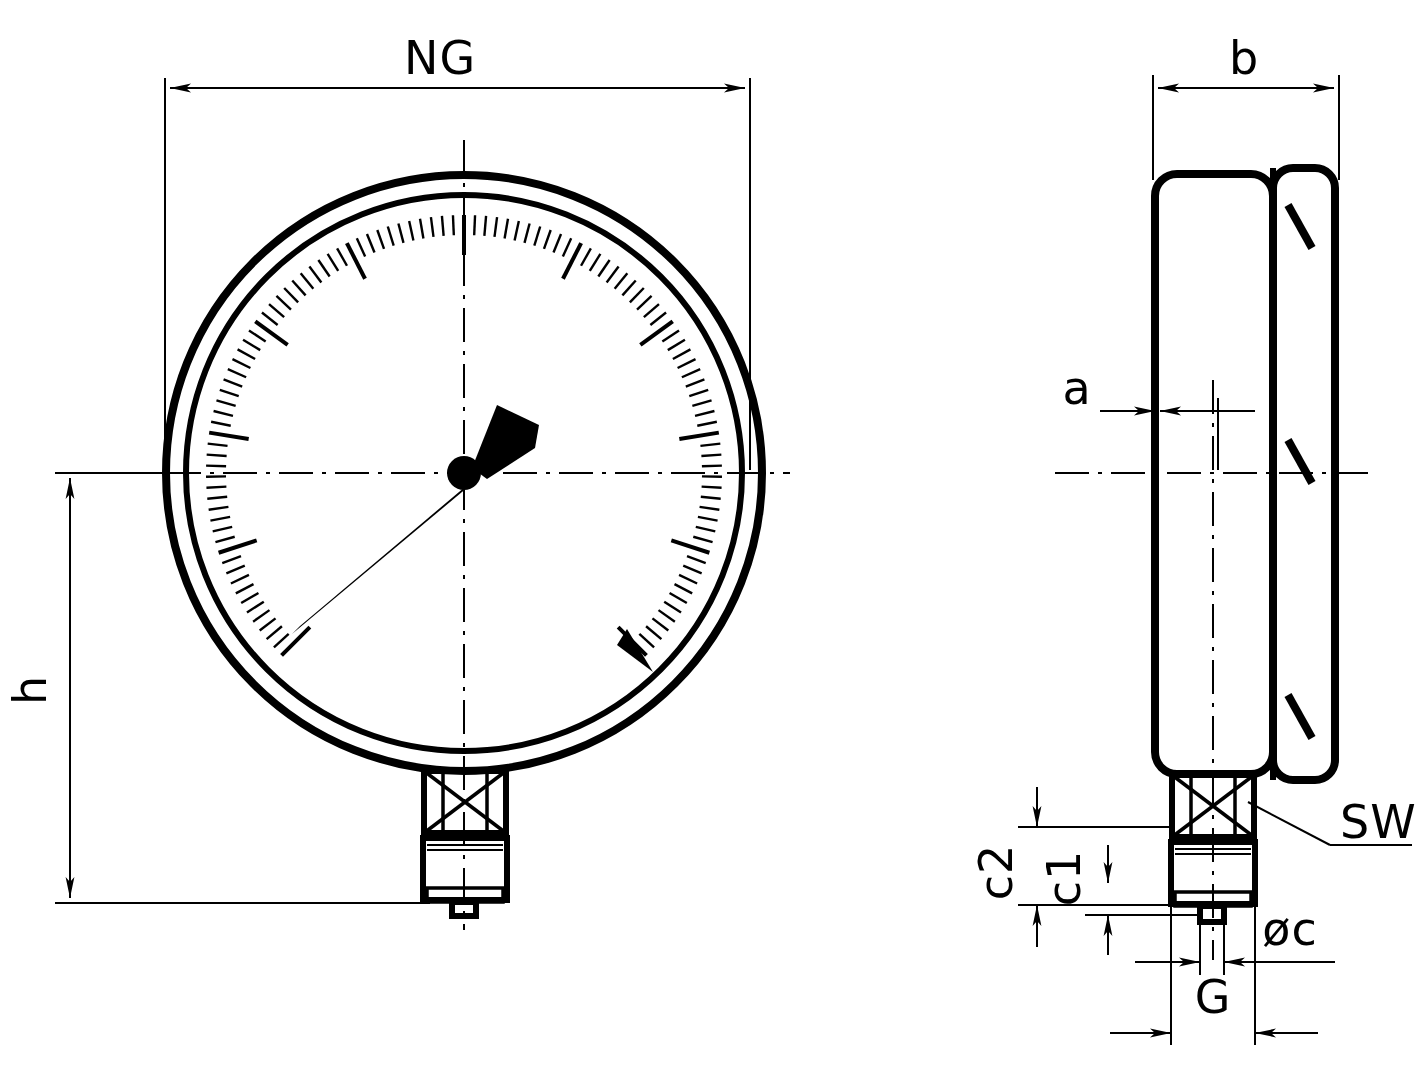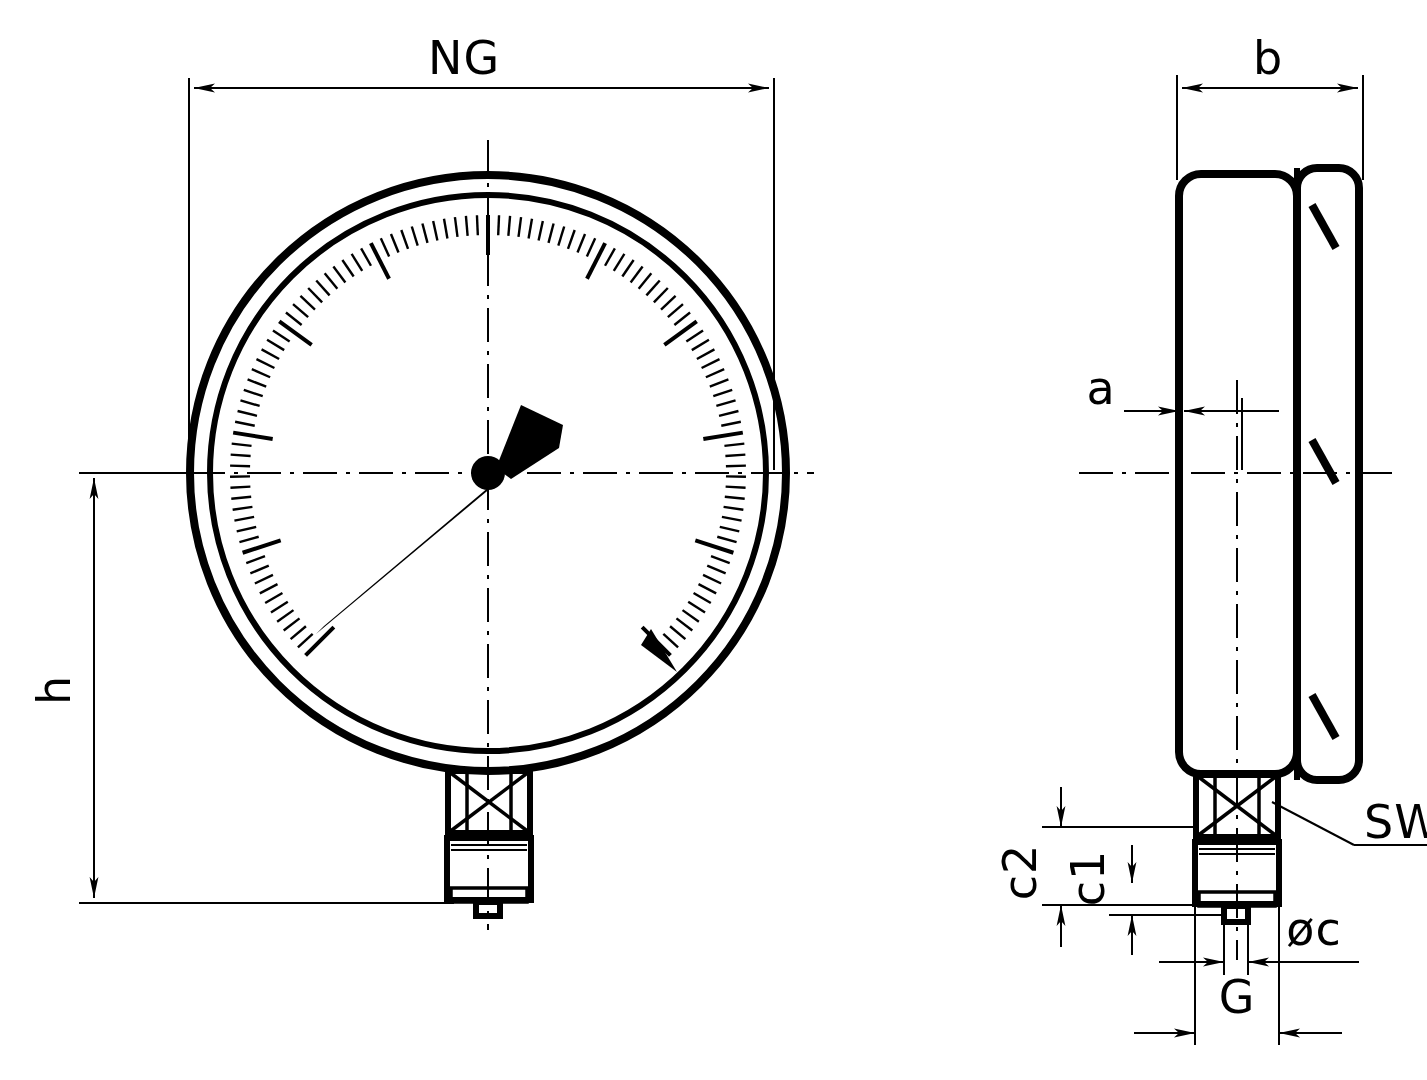--- a/index.html
+++ b/index.html
@@ -12,21 +12,20 @@
     width: 1427px;
     height: 1080px;
     overflow: hidden;
     font-family: "DejaVu Sans", sans-serif;
   }
   #drawing-root {
     position: relative;
     width: 1227px;
     height: 1080px;
     background: #ffffff;
-    margin-left: 24px;
   }
   svg#technical-drawing {
     display: block;
     width: 1427px;
     height: 1080px;
   }
   .dim-label {
     font-family: "DejaVu Sans", sans-serif;
     font-size: 46px;
     fill: #000000;

